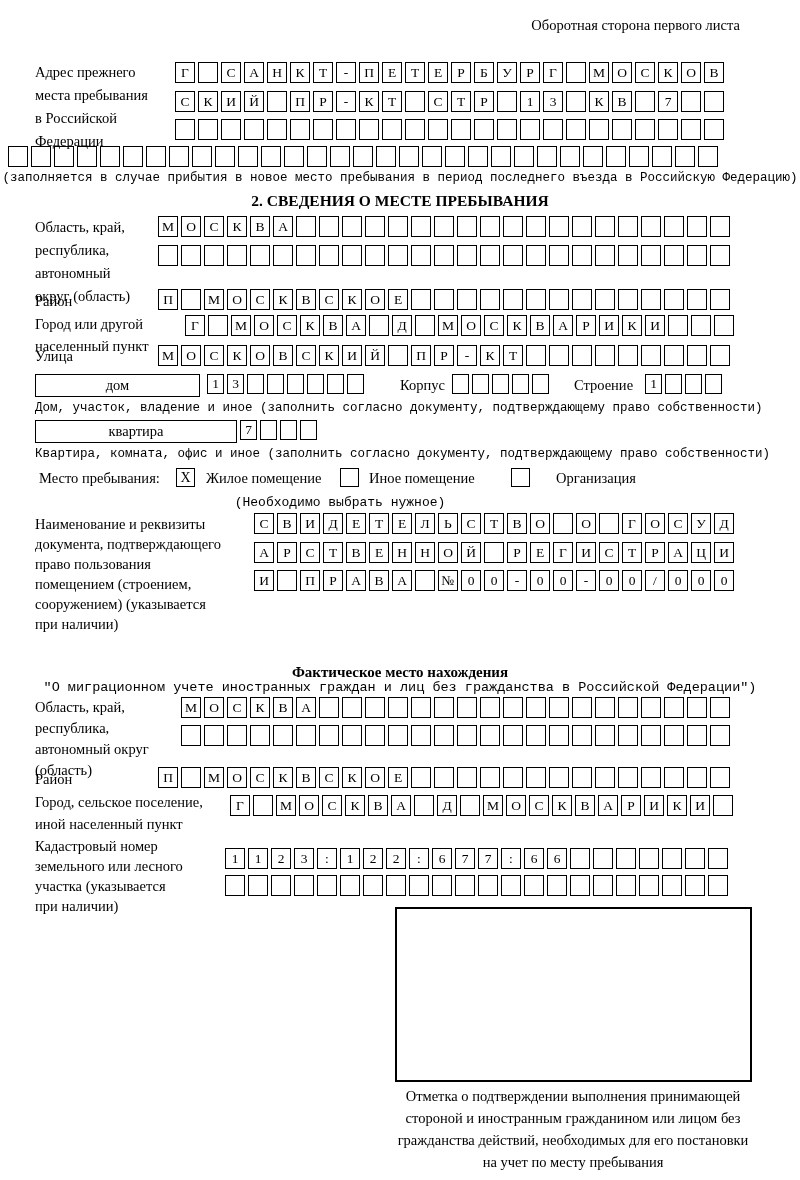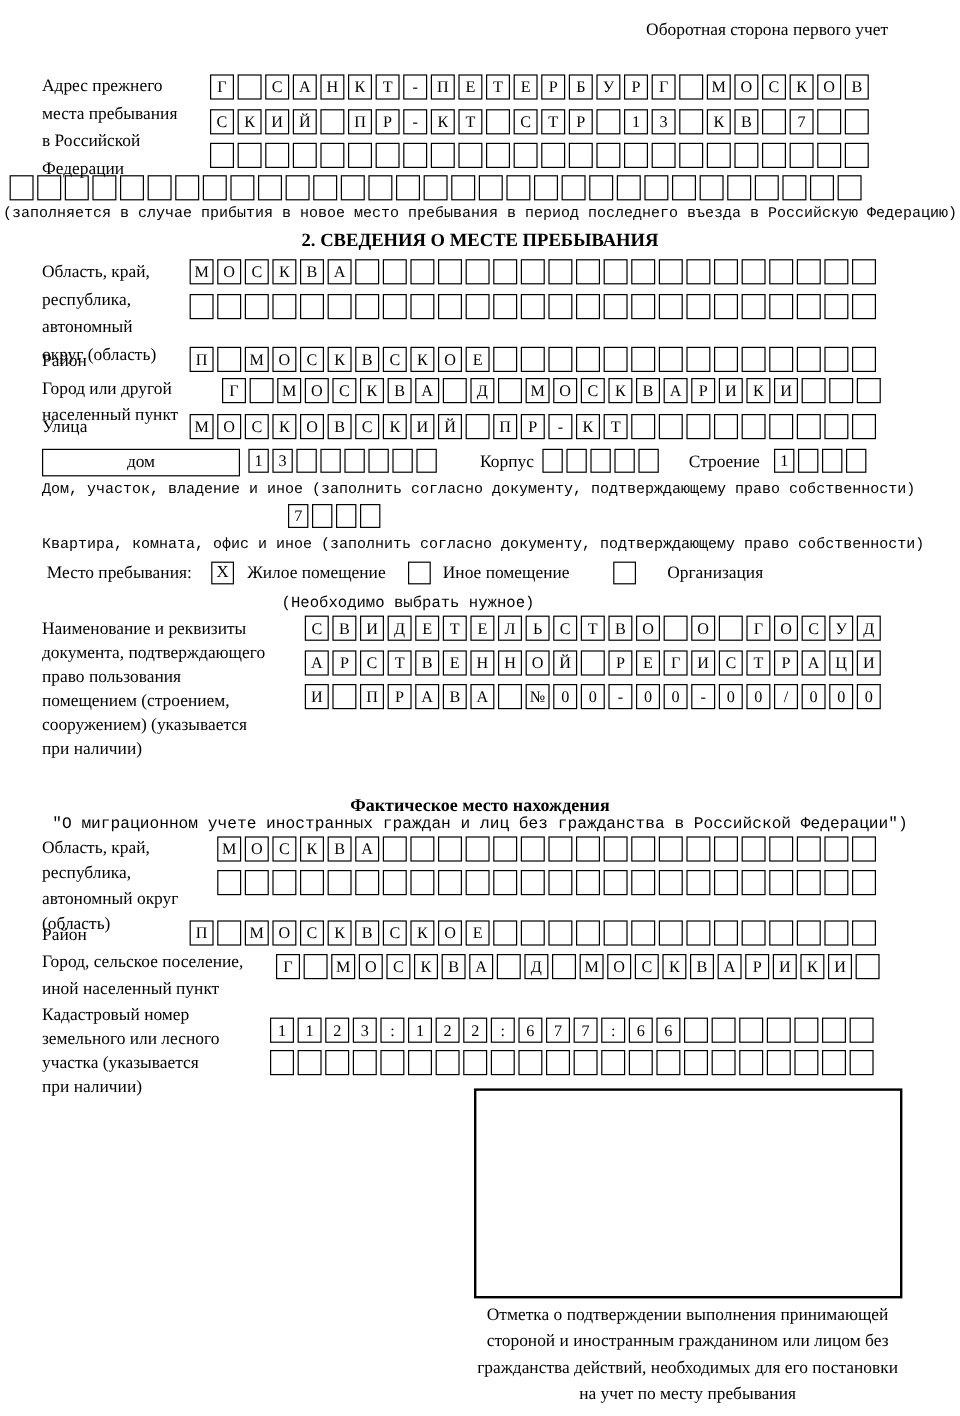--- a/index.html
+++ b/index.html
@@ -22,21 +22,21 @@
   .cb{position:absolute;width:17px;height:17px;border:1.5px solid #000;
         display:flex;align-items:center;justify-content:center;font-size:14px;}
   .bigbox{position:absolute;border:2px solid #000;}
   .cap{font-size:14.5px;line-height:22px;text-align:center;}
 </style>
 </head>
 <body>
 
 <div class="page">
 
-  <div class="lbl right" style="left:0;top:17px;width:740px">Оборотная сторона первого учет</div>
+  <div class="lbl right" style="left:0;top:17px;width:740px">Оборотная сторона первого листа</div>
 
   <div class="lbl" style="left:35px;top:64px">Адрес прежнего</div>
   <div class="lbl" style="left:35px;top:87px">места пребывания</div>
   <div class="lbl" style="left:35px;top:110px">в Российской</div>
   <div class="lbl" style="left:35px;top:133px">Федерации</div>
 
   <div class="cellrow" style="left:175px;top:62px">
       <div class="cell">Г</div>
       <div class="cell"></div>
       <div class="cell">С</div>
@@ -319,20 +319,21 @@
     </div>
   <div class="lbl" style="left:574px;top:377px">Строение</div>
   <div class="cellrow tight" style="left:645px;top:374px">
       <div class="cell">1</div>
       <div class="cell"></div>
       <div class="cell"></div>
       <div class="cell"></div>
     </div>
   <div class="sm" style="left:35px;top:401px">Дом, участок, владение и иное (заполнить согласно документу, подтверждающему право собственности)</div>
 
+  <div class="labelbox" style="left:35px;top:420px;width:200px">квартира</div>
   <div class="cellrow tight" style="left:240px;top:420px">
       <div class="cell">7</div>
       <div class="cell"></div>
       <div class="cell"></div>
       <div class="cell"></div>
     </div>
   <div class="sm" style="left:35px;top:447px">Квартира, комната, офис и иное (заполнить согласно документу, подтверждающему право собственности)</div>
 
   <div class="lbl" style="left:39px;top:470px">Место пребывания:</div>
   <div class="cb" style="left:176px;top:468px">X</div>

